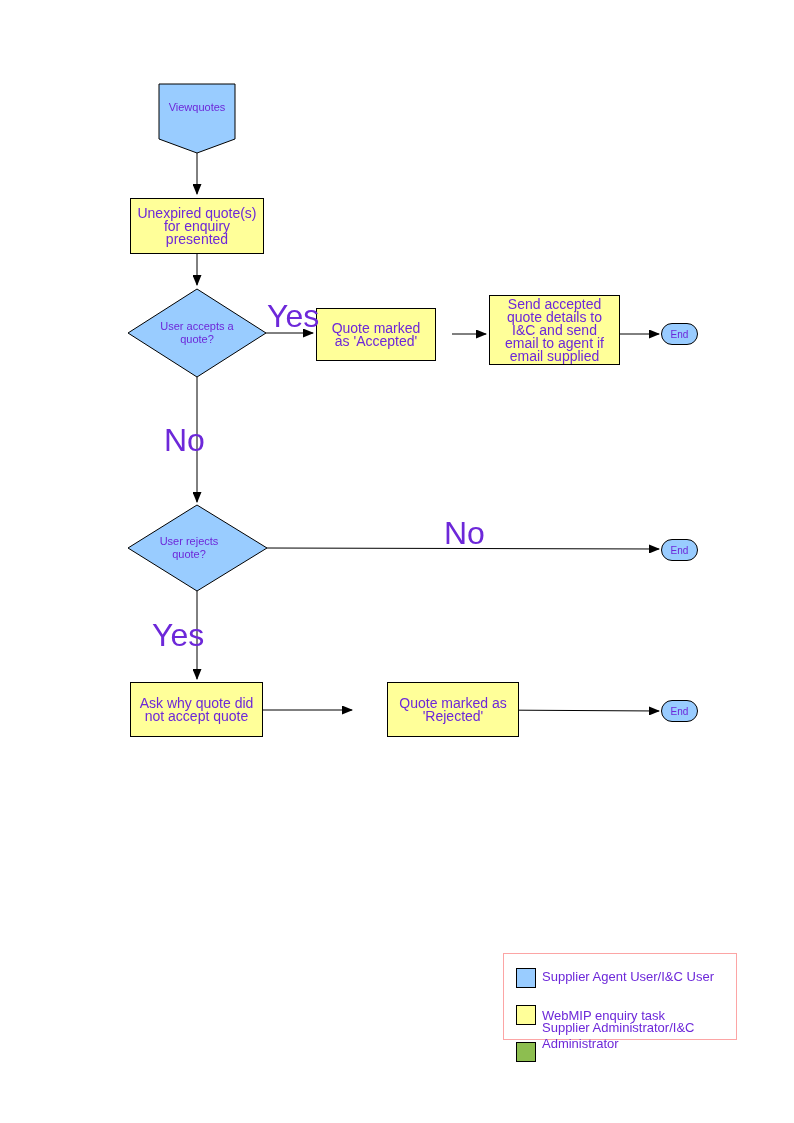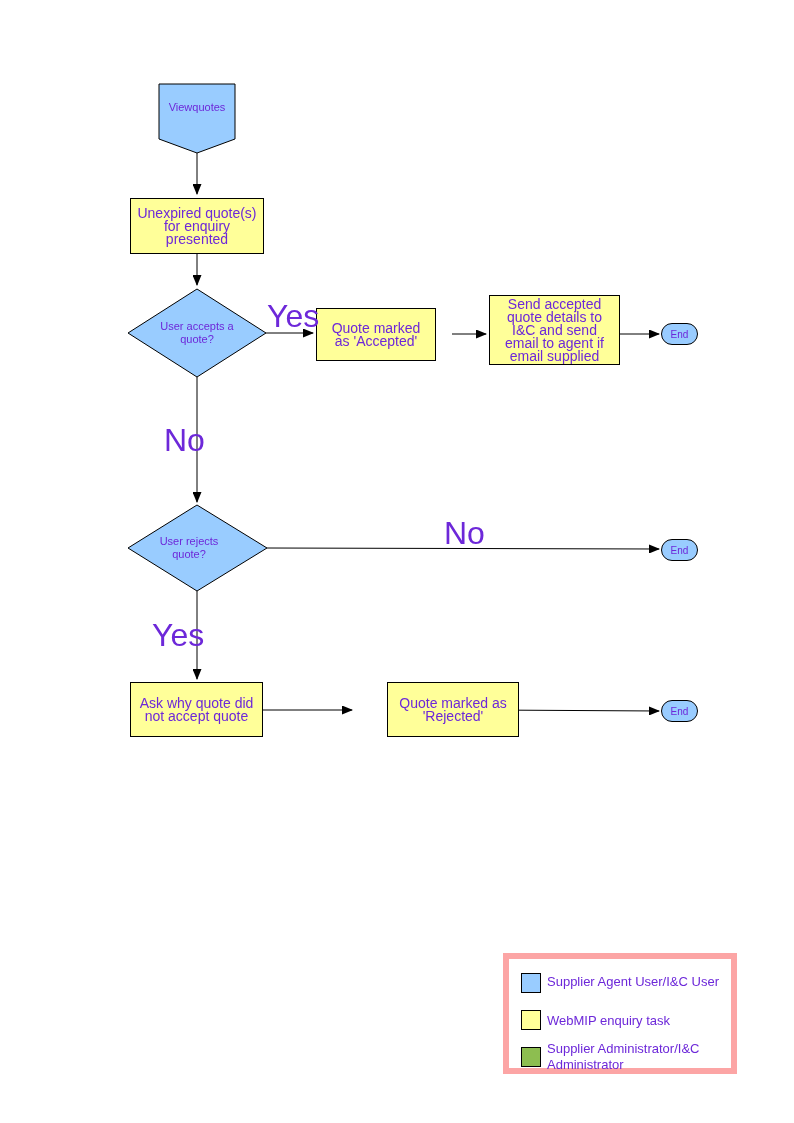--- a/index.html
+++ b/index.html
@@ -39,22 +39,22 @@
     display:flex; align-items:center; justify-content:center;
   }
   .edge-label {
     position:absolute;
     font-size:32px; line-height:24px;
     white-space:nowrap;
   }
   .legend {
     position:absolute;
     left:503px; top:953px;
-    width:234px; height:121px;
-    border:6px solid #fca5a5;
+    width:234px; height:87px;
+    border:1px solid #fca5a5;
     background:#ffffff;
     box-sizing:border-box;
     padding-left:14px;
   }
   .swatch {
     position:absolute;
     left:12px;
     width:20px; height:20px;
     border:1px solid #000000;
     box-sizing:border-box;
@@ -62,21 +62,21 @@
   .swatch-blue   { top:14px; background:#99CCFF; }
   .swatch-yellow { top:51px; background:#FFFF99; }
   .swatch-green  { top:88px; background:#8DBE50; }
   .legend-label {
     position:absolute;
     left:38px;
     font-size:13px; line-height:16px;
   }
   .legend-label-1 { top:15px;  width:190px; }
   .legend-label-2 { top:54px;  width:190px; }
-  .legend-label-3 { top:82px;  width:172px; }
+  .legend-label-3 { top:66px;  width:172px; }
 </style>
 </head>
 <body>
 
 <div class="canvas">
 
   <svg class="svg-layer" width="794" height="1123" viewBox="0 0 794 1123" xmlns="http://www.w3.org/2000/svg">
     <defs>
       <marker id="arrow" markerWidth="11" markerHeight="9" refX="10" refY="4.5" orient="auto" markerUnits="userSpaceOnUse">
         <path d="M0,0 L11,4.5 L0,9 Z" fill="#000000"></path>

